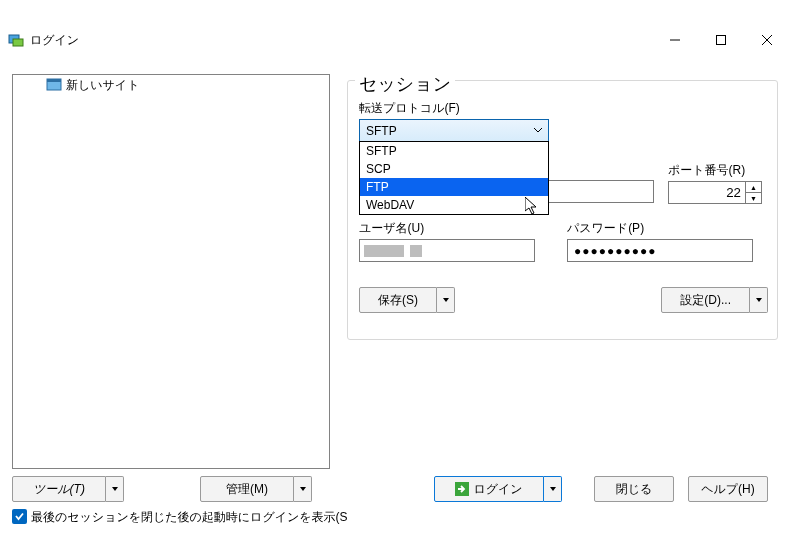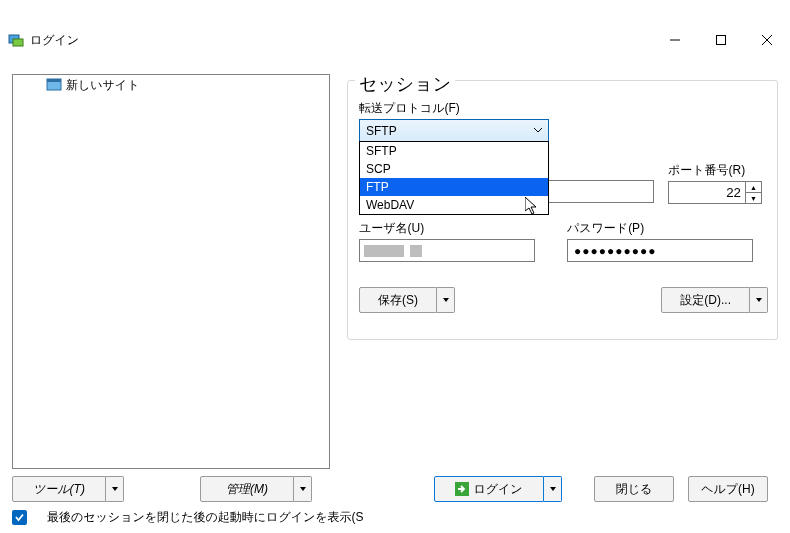--- a/index.html
+++ b/index.html
@@ -57,29 +57,29 @@
   .save-btn { position:absolute; left:12px; top:215px; }
   .settings-btn { position:absolute; right:10px; top:215px; }
   .splitbtn { display:flex; height:26px; }
   .splitbtn .main { border:1px solid #9a9a9a; background:#f3f3f3; padding:0 18px; display:flex; align-items:center; font-size:12px; border-radius:2px 0 0 2px; }
   .splitbtn .drop { border:1px solid #9a9a9a; border-left:none; background:#f3f3f3; width:18px; display:flex; align-items:center; justify-content:center; border-radius:0 2px 2px 0; }
 
   
   .bottom { position:absolute; left:0; right:0; top:412px; }
   .btn { height:26px; border:1px solid #9a9a9a; background:#f3f3f3; display:inline-flex; align-items:center; justify-content:center; font-size:12px; border-radius:2px; }
   .tool-btn { position:absolute; left:0; top:0;font-style:italic; }
-  .manage-btn { position:absolute; left:188px; top:0;font-style:italic; }
+  .manage-btn { position:absolute; left:188px; top:0; }
   .login-btn { position:absolute; left:422px; top:0; }
   .login-btn .main { border:1px solid #0a78d8; }
   .login-btn .drop { border:1px solid #0a78d8; border-left:none; }
   .login-icon { width:14px; height:14px; margin-right:4px; }
   .close-btn { position:absolute; left:582px; top:0; width:80px; }
   .help-btn { position:absolute; left:676px; top:0; width:80px; }
 
-  .check-row { position:absolute; left:0; top:445px; display:flex; align-items:center; gap:20px; }
+  .check-row { position:absolute; left:0; top:445px; display:flex; align-items:flex-start; gap:4px; }
   .chk { width:15px; height:15px; background:#0067c0; border-radius:2px; display:flex; align-items:center; justify-content:center; }
 </style>
 </head>
 <body>
 
 <div class="window">
 
   <div class="titlebar">
     <svg class="app-icon" viewBox="0 0 16 16">
       <rect x="1" y="3" width="10" height="8" fill="#4aa3df" stroke="#1a5f8e"></rect>

